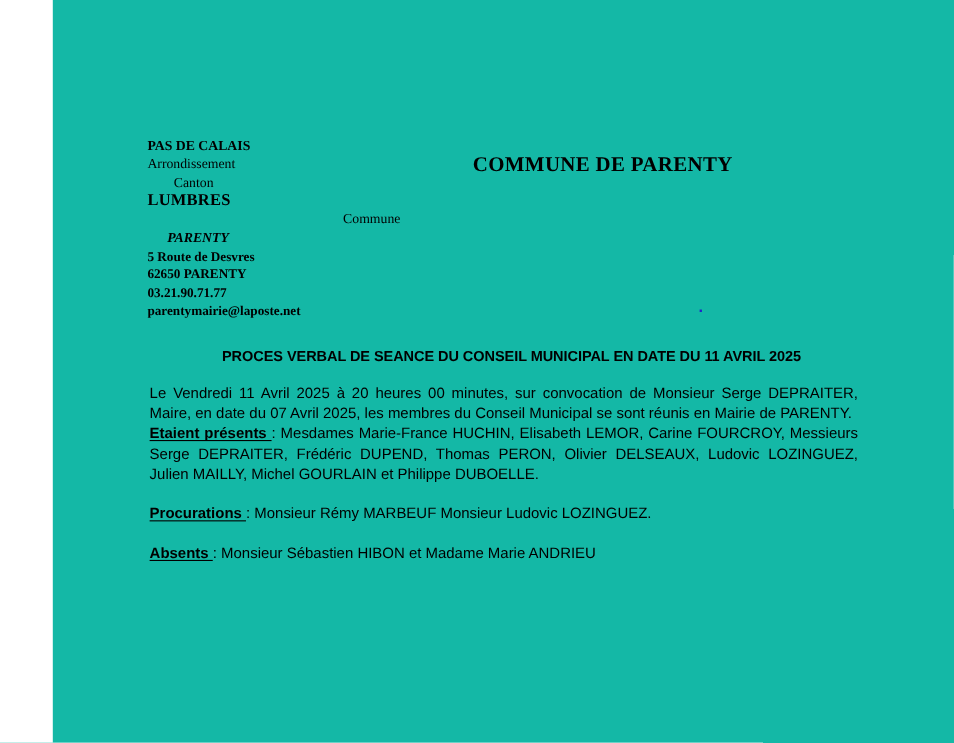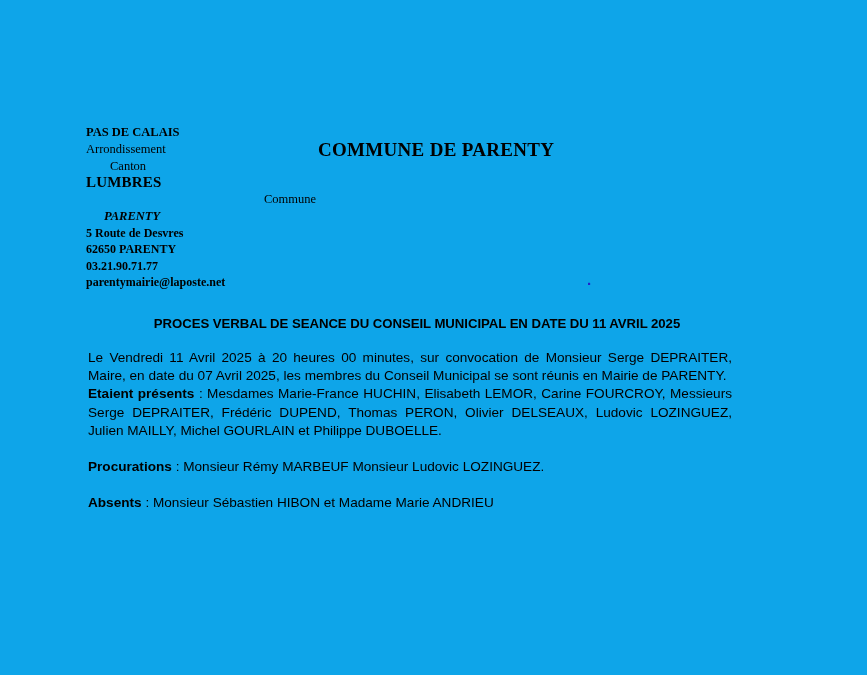--- a/index.html
+++ b/index.html
@@ -14,21 +14,22 @@
     position: relative;
     overflow: hidden;
     font-family: "Liberation Serif", "DejaVu Serif", serif;
     color: #000000;
     -webkit-font-smoothing: antialiased;
   }
 
   .page {
     position: absolute;
     inset: 0;
-    background: #0ea5e9;
+    background: #14b8a6;
+    margin-left: 48px;
   }
 
   
   .letterhead {
     position: absolute;
     left: 86px;
     top: 124px;
     width: 230px;
     font-family: "Liberation Serif", "DejaVu Serif", serif;
     font-size: 12.5px;
@@ -47,21 +48,21 @@
     font-size: 12px;
     line-height: 16.5px;
   }
 
   
   .commune-title {
     position: absolute;
     left: 318px;
     top: 139px;
     width: 300px;
-    text-align: left;
+    text-align: right;
     font-family: "Liberation Serif", "DejaVu Serif", serif;
     font-weight: bold;
     font-size: 19px;
     letter-spacing: .3px;
     white-space: nowrap;
   }
 
   
   .blue-dot {
     position: absolute;
@@ -102,20 +103,21 @@
   }
   .para {
     margin: 0;
     text-align: justify;
     text-justify: inter-word;
   }
   .para + .para { margin-top: 0; }
   .spacer { height: 18px; }
   .lbl {
     font-weight: bold;
+    text-decoration: underline;
     text-underline-offset: 2px;
   }
 </style>
 </head>
 <body>
 
 <div class="page">
 
   <div class="letterhead">
     <div class="lh-line lh-bold">PAS DE CALAIS</div>

